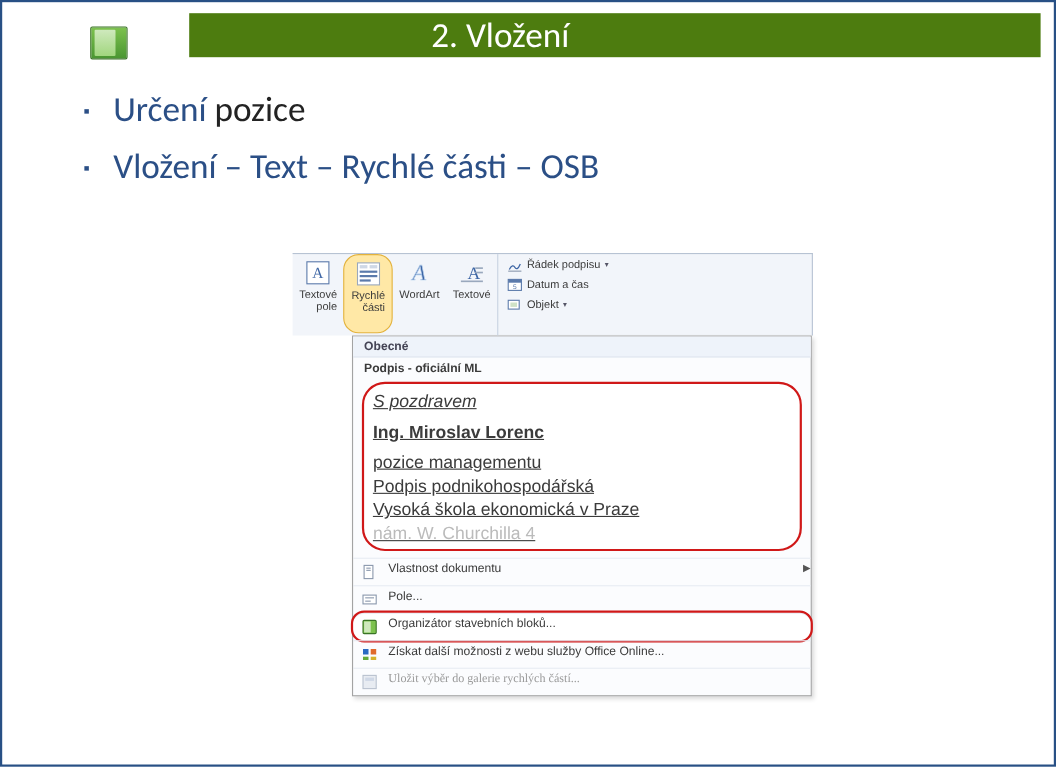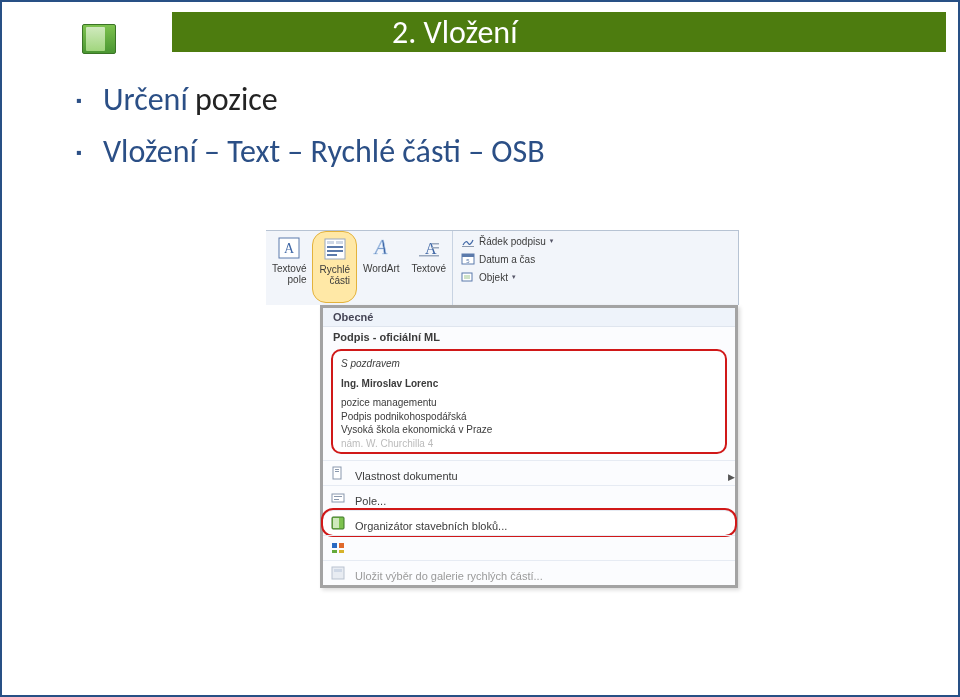--- a/index.html
+++ b/index.html
@@ -98,21 +98,21 @@
     padding: 2px 6px;
     border-left: 1px solid #c8d3e2;
     height: 74px;
   }
   .mini-item { display: flex; align-items: center; gap: 4px; font-size: 10px; padding: 1px 2px; }
   .mini-item .mic { width: 14px; height: 14px; display:flex; align-items:center; justify-content:center; }
 
   svg { display: block; }
 
   .dropdown {
-    border: 3px solid #a3a3a3;
+    border: 1px solid #a3a3a3;
     background: #fbfcfe;
     box-shadow: 2px 2px 4px rgba(0,0,0,.15);
     margin-left: 54px;
     width: 418px;
   }
   .dd-section-label {
     background: #eef3fa;
     padding: 3px 10px;
     font-weight: 600;
     color: #445;
@@ -120,44 +120,45 @@
     border-bottom: 1px solid #dfe5ee;
   }
   .dd-strong {
     padding: 4px 10px 2px;
     font-weight: 700;
     font-size: 11px;
   }
   .preview {
     margin: 4px 8px 6px;
     border: 2px solid #d01818;
-    border-radius: 10px;
+    border-radius: 21px;
     padding: 6px 8px 2px;
-    font-size: 10px;
+    font-size: 16px;
     line-height: 1.35;
     background: #fff;
+    text-decoration: underline;
   }
   .preview .it { font-style: italic; }
   .preview .bd { font-weight: 700; }
   .dd-row {
     display: flex;
-    align-items: flex-end;
+    align-items: flex-start;
     gap: 8px;
     padding: 3px 0 3px 6px;
     border-top: 1px solid #e6ebf3;
     position: relative;
   }
   .dd-row .ric { width: 18px; height: 18px; display:flex; align-items:center; justify-content:center; }
   .dd-row .arrow { margin-left: auto; color: #555; font-size: 9px; }
   .dd-row.hl {
     outline: 2px solid #d01818;
     border-radius: 10px;
     background: #fff;
   }
-  .dd-row.disabled { color: #9a9a9a; }
+  .dd-row.disabled { color: #9a9a9a; font-family: Liberation Serif, serif; }
 </style>
 </head>
 <body>
 
 <div class="title-icon"></div>
 
 <div class="title-bar">
   <span>2. Vložení</span>
 </div>
 
@@ -304,20 +305,21 @@
 
     <div class="dd-row">
       <span class="ric">
         <svg width="16" height="16" viewBox="0 0 16 16">
             <rect x="2" y="3" width="5" height="5" fill="#2a6ac2"></rect>
             <rect x="9" y="3" width="5" height="5" fill="#e06a2b"></rect>
             <rect x="2" y="10" width="5" height="3" fill="#64aa3a"></rect>
             <rect x="9" y="10" width="5" height="3" fill="#d6b22a"></rect>
           </svg>
       </span>
+      <span>Získat další možnosti z webu služby Office Online...</span>
     </div>
 
     <div class="dd-row disabled">
       <span class="ric">
         <svg width="16" height="16" viewBox="0 0 16 16">
             <rect x="2" y="2" width="12" height="12" fill="#e8ecf2" stroke="#b9c2cf"></rect>
             <rect x="4" y="4" width="8" height="3" fill="#cfd8e6"></rect>
           </svg>
       </span>
       <span>Uložit výběr do galerie rychlých částí...</span>

